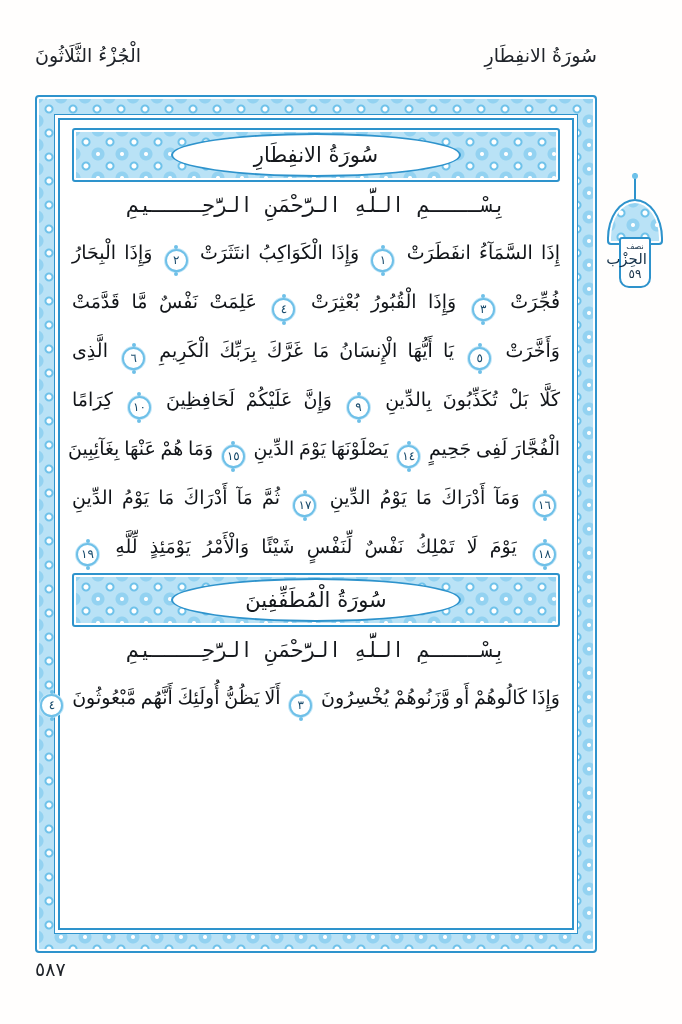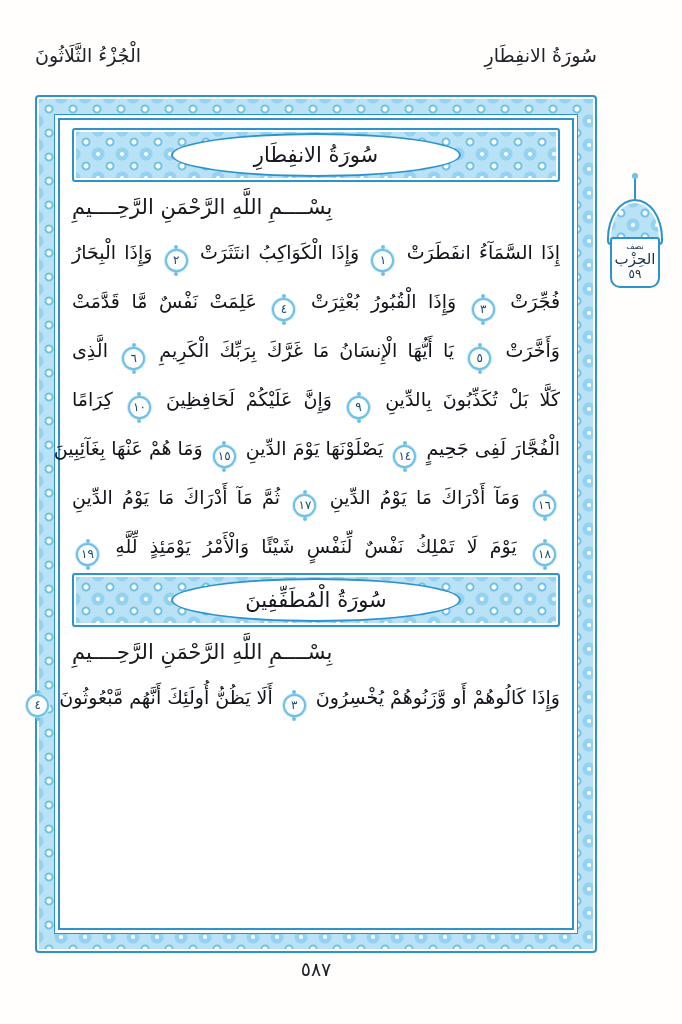--- a/index.html
+++ b/index.html
@@ -56,30 +56,30 @@
   .cartouche {
     position:relative; min-width:290px; height:44px; padding:0 30px;
     background:#ffffff; border:2px solid #2e93cc;
     border-radius:50% / 50%;
     display:flex; align-items:center; justify-content:center;
     font-size:21px; direction:rtl; white-space:nowrap; color:#16191d;
   }
 
   
   .bismillah {
-    flex:0 0 42px; line-height:42px; text-align:left;
-    direction:rtl; font-size:21px; color:#16191d; white-space:nowrap;
+    flex:0 0 42px; line-height:42px; text-align:center;
+    direction:rtl; font-size:21px; color:#16191d; white-space:nowrap;font-family:Liberation Mono, monospace;
   }
 
   
   .qlines { display:flex; flex-direction:column; }
   .qline {
     direction:rtl; text-align:justify; text-align-last:justify;
     font-size:19px; line-height:49px; height:49px;
-    white-space:nowrap; overflow:visible; color:#111418;
+    white-space:nowrap; overflow:visible; color:#111418;font-family:Liberation Serif, serif;
   }
   .qtext { letter-spacing:0; }
   .vmark {
     display:inline-flex; align-items:center; justify-content:center;
     width:23px; height:23px; border-radius:50%;
     border:2px solid #6fc0e8;
     box-shadow:0 0 0 1px #c7e8f8;
     background:#ffffff; color:#184a6b;
     font-size:12px; line-height:1;
     margin:0 4px; vertical-align:-5px; position:relative;
@@ -98,33 +98,33 @@
     content:""; display:block; width:6px; height:6px; margin:-3px 0 0 -2px;
     background:#6fc2ea; border-radius:50%;
   }
   .hizb-dome {
     width:56px; height:46px; margin:0 auto;
     border:2px solid #2e93cc;
     border-radius:50% 50% 4px 4px / 85% 85% 4px 4px;
     box-shadow:inset 0 0 0 2px #ffffff;
   }
   .hizb-body {
-    width:50px; margin:-8px auto 0; position:relative;
+    width:32px; margin:-8px auto 0; position:relative;
     background:#ffffff; border:2px solid #2e93cc;
     border-radius:3px 3px 10px 10px;
     padding:3px 2px 5px; direction:rtl; color:#16324a;
   }
   .hizb-top  { font-size:8px;  line-height:9px; }
   .hizb-word { font-size:15px; line-height:16px; }
   .hizb-num  { font-size:12px; line-height:14px; }
 
   
   .page-number {
     position:absolute; top:958px; left:35px; width:562px;
-    text-align:center; font-size:19px; color:#20242a; direction:rtl;
+    text-align:left; font-size:19px; color:#20242a; direction:rtl;
   }
 </style>
 </head>
 <body>
 
 <div class="page">
 
   <div class="header">
     <span>سُورَةُ الانفِطَارِ</span>
     <span>الْجُزْءُ الثَّلَاثُونَ</span>

